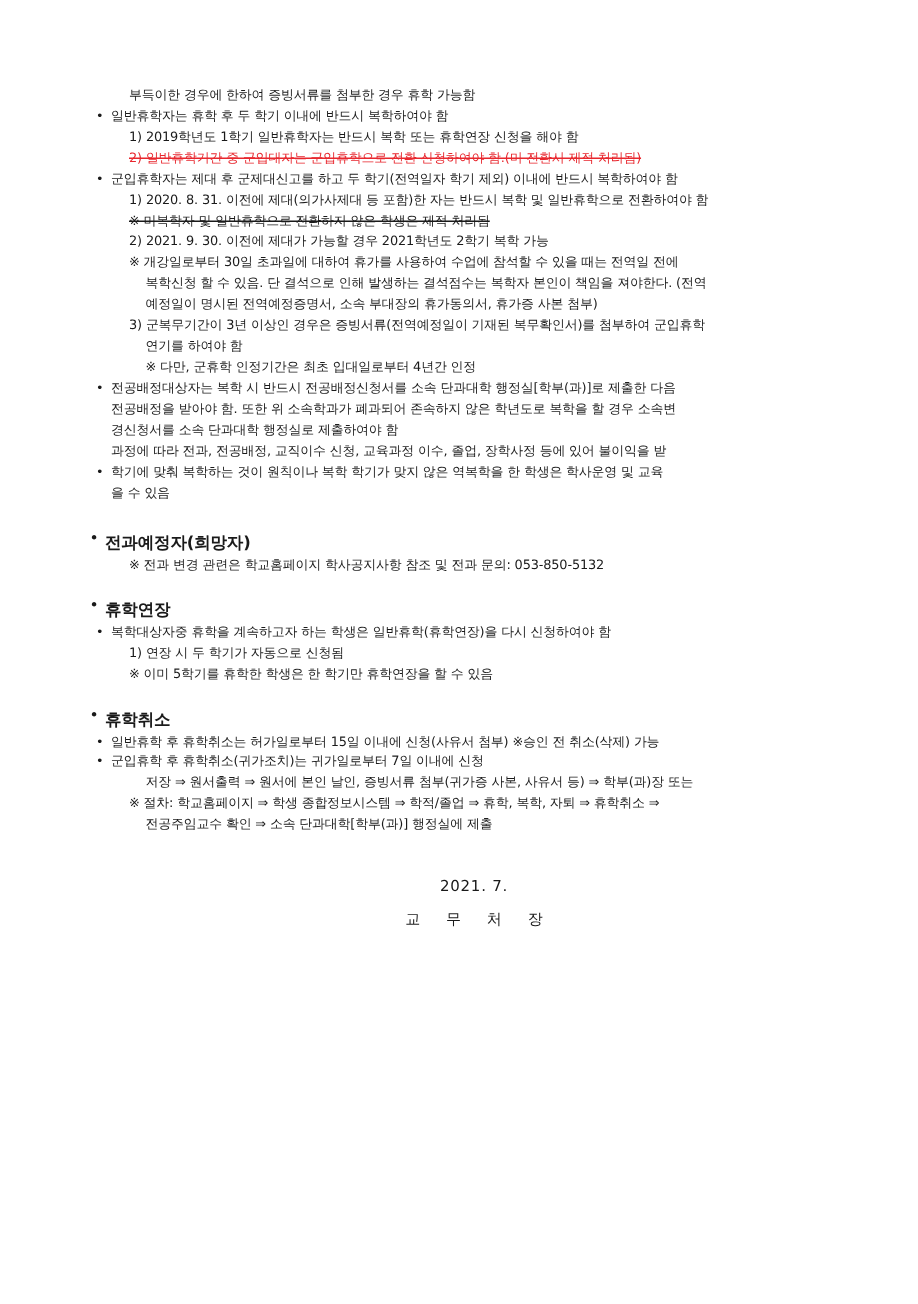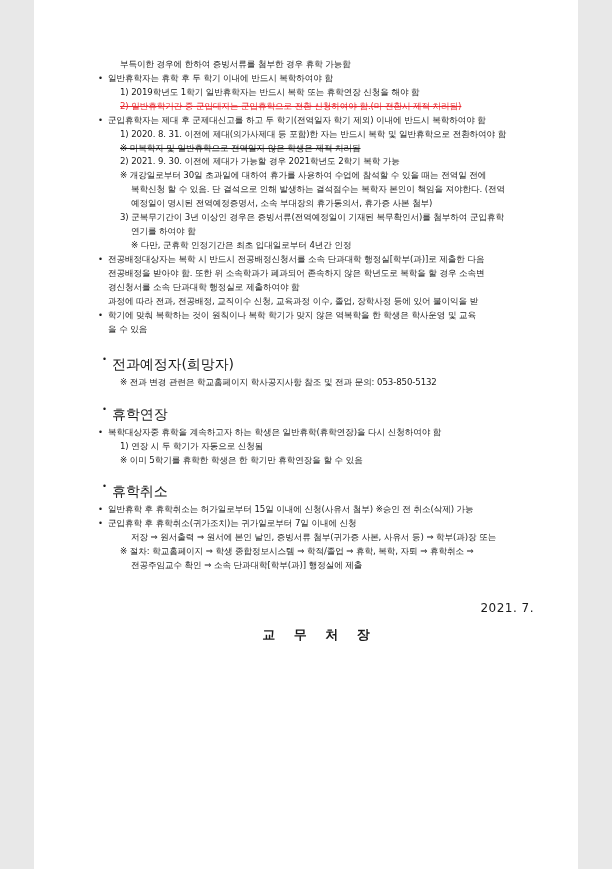--- a/index.html
+++ b/index.html
@@ -5,21 +5,21 @@
   html, body {
     margin: 0;
     padding: 0;
     background: #e8e8e8;
   }
   body {
     font-family: "DejaVu Sans", "Liberation Sans", sans-serif;
   }
   .page {
     position: relative;
-    width: 544px;
+    width: 612px;
     height: 869px;
     background: #ffffff;
     margin: 0 auto;
     box-sizing: border-box;
     padding: 58px 44px 40px 64px;
     font-size: 8.6px;
     line-height: 1.62;
     color: #1a1a1a;
     overflow: hidden;
   }
@@ -42,61 +42,61 @@
     top: 0;
     font-size: 8.5px;
   }
   .red-strike { color: #e8262d; text-decoration: line-through; }
   .strike-through { text-decoration: line-through; }
   .gap-m { height: 13px; }
   .gap-l { height: 17px; }
 
   .sec-head {
     position: relative;
-    margin-left: 14px;
-    font-size: 14px;
+    margin-left: 6px;
+    font-size: 11px;
     letter-spacing: -0.1px;
+    font-weight: bold;
   }
   .sec-head::before {
     content: "\2022";
     position: absolute;
     left: -10px;
     top: 0;
     font-size: 8.5px;
   }
 
   .footer {
     margin-top: 26px;
     text-align: center;
   }
   .footer-date {
-    font-size: 12px;
+    font-size: 10px;
     letter-spacing: 0.5px;
-    text-align: right;
   }
   .footer-org {
-    font-size: 13px;
+    font-size: 10px;
     letter-spacing: 7px;
     margin-top: 6px;
-    font-weight: bold;
+    font-weight: normal;
     padding-left: 7px;
   }
 </style>
 </head>
 <body>
 
 <div class="page">
   <div id="content">
       <div class="line lv2">부득이한 경우에 한하여 증빙서류를 첨부한 경우 휴학 가능함</div>
       <div class="line lv1 bullet-dot">일반휴학자는 휴학 후 두 학기 이내에 반드시 복학하여야 함</div>
       <div class="line lv2">1) 2019학년도 1학기 일반휴학자는 반드시 복학 또는 휴학연장 신청을 해야 함</div>
       <div class="line lv2 red-strike">2) 일반휴학기간 중 군입대자는 군입휴학으로 전환 신청하여야 함.(미 전환시 제적 처리됨)</div>
       <div class="line lv1 bullet-dot">군입휴학자는 제대 후 군제대신고를 하고 두 학기(전역일자 학기 제외) 이내에 반드시 복학하여야 함</div>
       <div class="line lv2">1) 2020. 8. 31. 이전에 제대(의가사제대 등 포함)한 자는 반드시 복학 및 일반휴학으로 전환하여야 함</div>
-      <div class="line lv2 strike-through">※ 미복학자 및 일반휴학으로 전역일자 않은 학생은 제적 처리됨</div>
+      <div class="line lv2 strike-through">※ 미복학자 및 일반휴학으로 전환하지 않은 학생은 제적 처리됨</div>
       <div class="line lv2">2) 2021. 9. 30. 이전에 제대가 가능할 경우 2021학년도 2학기 복학 가능</div>
       <div class="line lv2">※ 개강일로부터 30일 초과일에 대하여 휴가를 사용하여 수업에 참석할 수 있을 때는 전역일 전에</div>
       <div class="line lv3">복학신청 할 수 있음. 단 결석으로 인해 발생하는 결석점수는 복학자 본인이 책임을 져야한다. (전역</div>
       <div class="line lv3">예정일이 명시된 전역예정증명서, 소속 부대장의 휴가동의서, 휴가증 사본 첨부)</div>
       <div class="line lv2">3) 군복무기간이 3년 이상인 경우은 증빙서류(전역예정일이 기재된 복무확인서)를 첨부하여 군입휴학</div>
       <div class="line lv3">연기를 하여야 함</div>
       <div class="line lv3">※ 다만, 군휴학 인정기간은 최초 입대일로부터 4년간 인정</div>
       <div class="line lv1 bullet-dot">전공배정대상자는 복학 시 반드시 전공배정신청서를 소속 단과대학 행정실[학부(과)]로 제출한 다음</div>
       <div class="line lv1">전공배정을 받아야 함. 또한 위 소속학과가 폐과되어 존속하지 않은 학년도로 복학을 할 경우 소속변</div>
       <div class="line lv1">경신청서를 소속 단과대학 행정실로 제출하여야 함</div>

